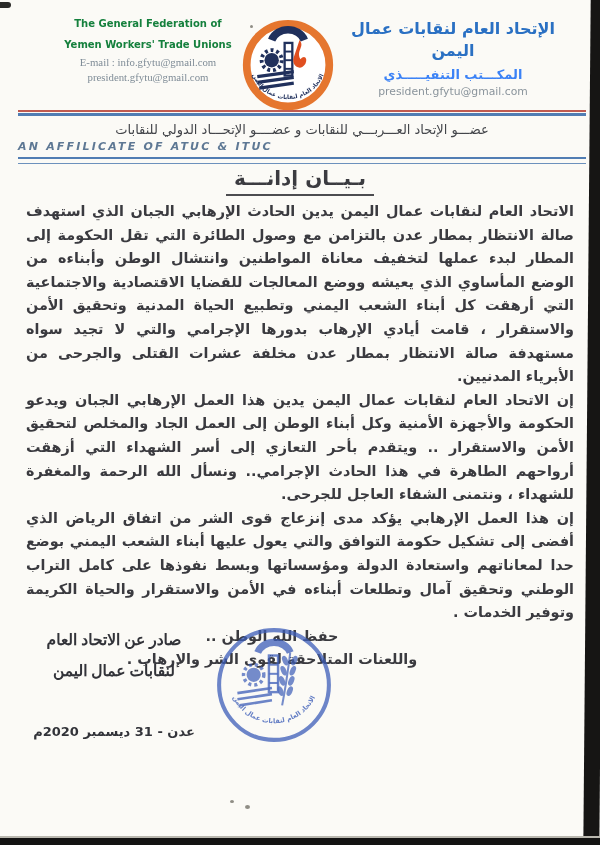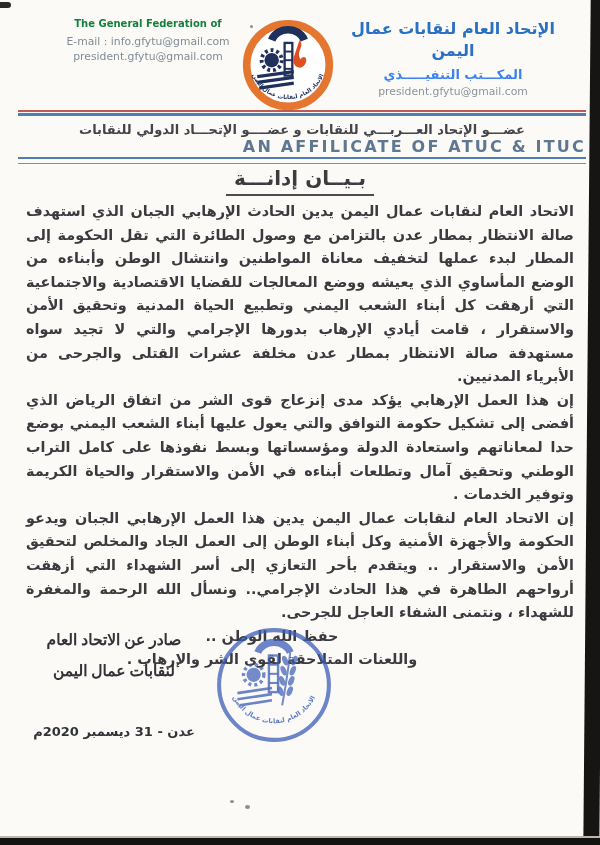--- a/index.html
+++ b/index.html
@@ -11,34 +11,34 @@
   .page{position:absolute;inset:0;}
   
   .scan-right{position:absolute;top:-4px;bottom:-4px;right:-3px;width:16px;background:#161514;transform:rotate(.5deg);}
   .scan-bottom{position:absolute;left:0;right:0;bottom:0;height:7px;background:#131312;border-top:2px solid #b9b7ae;}
   .scan-corner{position:absolute;left:0;top:2px;width:11px;height:6px;background:#2a2a28;border-radius:0 3px 3px 0;}
   .speck{position:absolute;background:#8f8d85;border-radius:50%;}
   
   .hdr-left{position:absolute;left:26px;top:13px;width:244px;text-align:center;}
   .hdr-left .org{color:#15803d;font-weight:bold;font-size:10px;line-height:21px;}
   .hdr-left .bureau{color:#3c6da9;font-weight:bold;font-size:12.5px;line-height:18px;margin-top:1px;}
-  .hdr-left .mail{color:#7f8c97;font-size:10.8px;line-height:15px;}
+  .hdr-left .mail{color:#7f8c97;font-size:10.8px;line-height:15px;font-family:Liberation Serif, serif;}
   .hdr-left .mail:first-of-type{margin-top:5px;}
   .logo{position:absolute;left:240px;top:16px;width:96px;height:98px;}
   .hdr-right{position:absolute;right:28px;top:18px;width:238px;direction:rtl;text-align:center;}
   .hdr-right .org{color:#2a70c3;font-weight:bold;font-size:16px;line-height:22px;}
   .hdr-right .bureau{color:#3b82f6;font-weight:bold;font-size:13px;line-height:19px;margin-top:3px;}
   .hdr-right .mailrow{margin-top:11px;font-size:10.8px;color:#8a949c;line-height:15px;}
   .hdr-right .mailrow .lbl{font-size:9px;color:#7d93ad;}
   
   .rule-red{position:absolute;left:18px;right:14px;top:110px;height:2px;background:#c05a50;}
   .rule-blue{position:absolute;left:18px;right:14px;top:113px;height:3px;background:#517db3;}
   .banner{position:absolute;left:18px;right:14px;top:119px;}
-  .banner .ar{color:#43454a;font-weight:bold;font-size:13px;line-height:18px;text-align:center;direction:rtl;padding-top:2px;}
-  .banner .en{color:#5e7894;font-weight:bold;font-size:16px;letter-spacing:2.2px;line-height:16px;text-align:right;}
+  .banner .ar{color:#43454a;font-weight:normal;font-size:13px;line-height:18px;text-align:center;direction:rtl;padding-top:2px;}
+  .banner .en{color:#5e7894;font-weight:bold;font-size:11px;letter-spacing:2.2px;line-height:16px;text-align:left;font-style:italic;}
   .banner .dbl{margin-top:2px;height:4px;border-top:2px solid #517db3;border-bottom:1px solid #6c91bd;}
   
   .title-wrap{position:absolute;left:0;right:0;top:166px;text-align:center;}
   .title{display:inline-block;font-size:20px;font-weight:bold;color:#3b3b40;direction:rtl;
          border-bottom:2.5px solid #4c4c50;padding:0 8px 4px;}
   
   .body-text{position:absolute;left:26px;right:26px;top:200px;direction:rtl;
              text-align:justify;font-weight:bold;color:#3a3a3f;
              font-size:14.4px;line-height:23.6px;}
   .body-text p{margin:0;}
@@ -51,20 +51,21 @@
   
   .stamp{position:absolute;left:213px;top:624px;width:122px;height:122px;opacity:.88;}
 </style>
 </head>
 <body>
 
 <div class="page">
 
   <div class="hdr-left">
     <div class="org">The General Federation of</div>
+    <div class="org">Yemen Workers' Trade Unions</div>
     <div class="mail">E-mail : info.gfytu@gmail.com</div>
     <div class="mail">president.gfytu@gmail.com</div>
   </div>
 
   <svg class="logo" viewBox="0 0 100 100" aria-hidden="true">
     <circle cx="50" cy="50" r="43" fill="#ffffff" stroke="#e5762f" stroke-width="8"></circle>
     <path d="M33,24 A18,16 0 0 1 67,24" fill="none" stroke="#20305c" stroke-width="8"></path>
     <rect x="46.5" y="27" width="8" height="34" fill="none" stroke="#20305c" stroke-width="2.4"></rect>
     <line x1="46.5" y1="36" x2="54.5" y2="36" stroke="#20305c" stroke-width="2"></line>
     <line x1="46.5" y1="45" x2="54.5" y2="45" stroke="#20305c" stroke-width="2"></line>
@@ -97,22 +98,22 @@
     <div class="en">AN AFFILICATE OF ATUC &amp; ITUC</div>
     <div class="dbl"></div>
   </div>
 
   <div class="title-wrap">
     <span class="title">بـيــان إدانـــة</span>
   </div>
 
   <div class="body-text">
     <p>الاتحاد العام لنقابات عمال اليمن يدين الحادث الإرهابي الجبان الذي استهدف صالة الانتظار بمطار عدن بالتزامن مع وصول الطائرة التي تقل الحكومة إلى المطار لبدء عملها لتخفيف معاناة المواطنين وانتشال الوطن وأبناءه من الوضع المأساوي الذي يعيشه ووضع المعالجات للقضايا الاقتصادية والاجتماعية التي أرهقت كل أبناء الشعب اليمني وتطبيع الحياة المدنية وتحقيق الأمن والاستقرار ، قامت أيادي الإرهاب بدورها الإجرامي والتي لا تجيد سواه مستهدفة صالة الانتظار بمطار عدن مخلفة عشرات القتلى والجرحى من الأبرياء المدنيين.</p>
+    <p>إن الاتحاد العام لنقابات عمال اليمن يدين هذا العمل الإرهابي الجبان ويدعو الحكومة والأجهزة الأمنية وكل أبناء الوطن إلى العمل الجاد والمخلص لتحقيق الأمن والاستقرار .. ويتقدم بأحر التعازي إلى أسر الشهداء التي أزهقت أرواحهم الطاهرة في هذا الحادث الإجرامي.. ونسأل الله الرحمة والمغفرة للشهداء ، ونتمنى الشفاء العاجل للجرحى.</p>
     <p>إن هذا العمل الإرهابي يؤكد مدى إنزعاج قوى الشر من اتفاق الرياض الذي أفضى إلى تشكيل حكومة التوافق والتي يعول عليها أبناء الشعب اليمني بوضع حدا لمعاناتهم واستعادة الدولة ومؤسساتها وبسط نفوذها على كامل التراب الوطني وتحقيق آمال وتطلعات أبناءه في الأمن والاستقرار والحياة الكريمة وتوفير الخدمات .</p>
-    <p>إن الاتحاد العام لنقابات عمال اليمن يدين هذا العمل الإرهابي الجبان ويدعو الحكومة والأجهزة الأمنية وكل أبناء الوطن إلى العمل الجاد والمخلص لتحقيق الأمن والاستقرار .. ويتقدم بأحر التعازي إلى أسر الشهداء التي أزهقت أرواحهم الطاهرة في هذا الحادث الإجرامي.. ونسأل الله الرحمة والمغفرة للشهداء ، ونتمنى الشفاء العاجل للجرحى.</p>
     <div class="closing">حفظ الله الوطن ..</div>
     <div class="closing">واللعنات المتلاحقة لقوى الشر والإرهاب .</div>
   </div>
 
   <div class="signature">
     <div class="l1">صادر عن الاتحاد العام</div>
     <div class="l2">لنقابات عمال اليمن</div>
     <div class="l3">عدن - 31 ديسمبر 2020م</div>
   </div>
 

